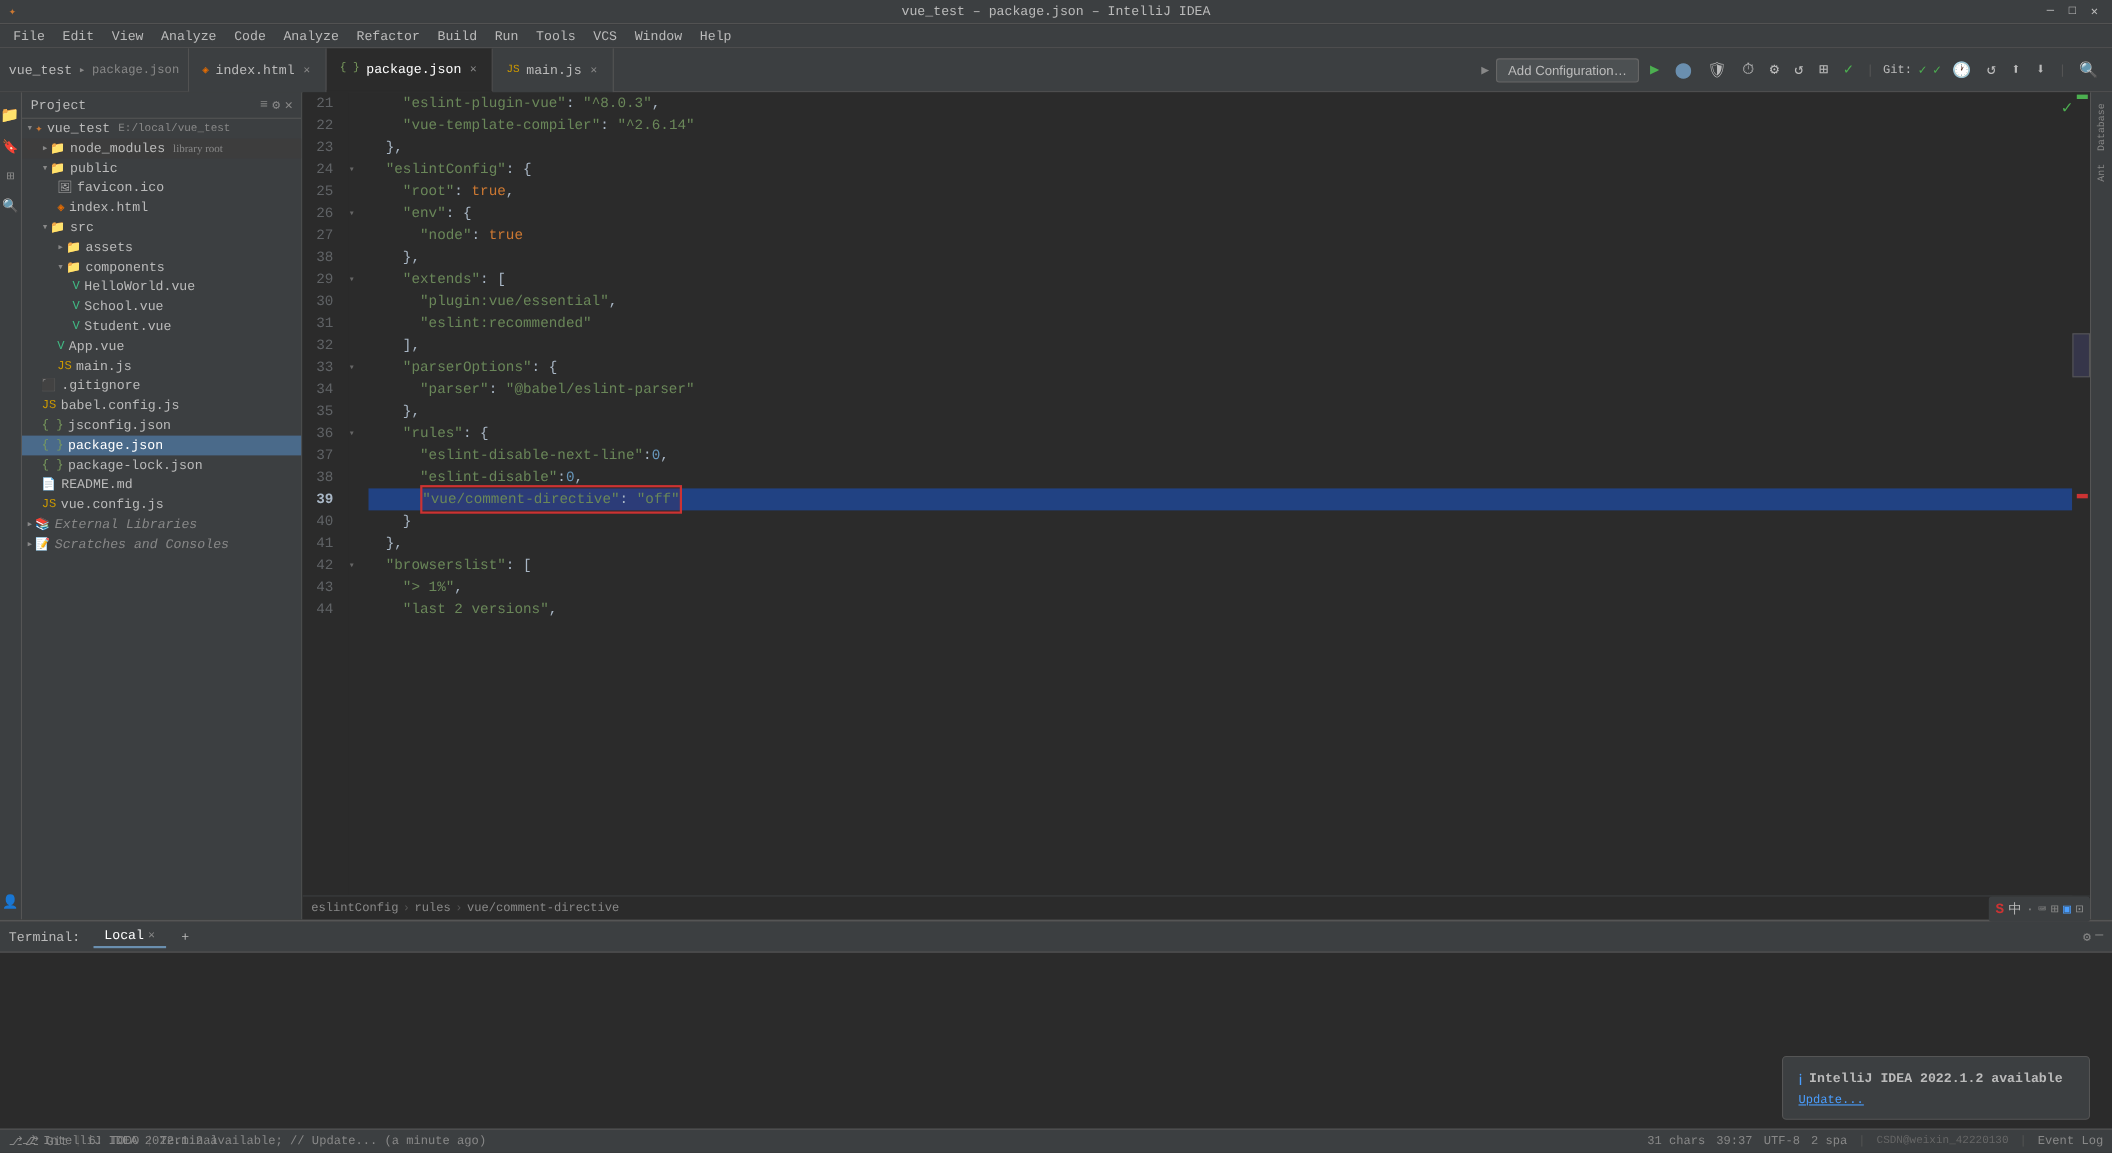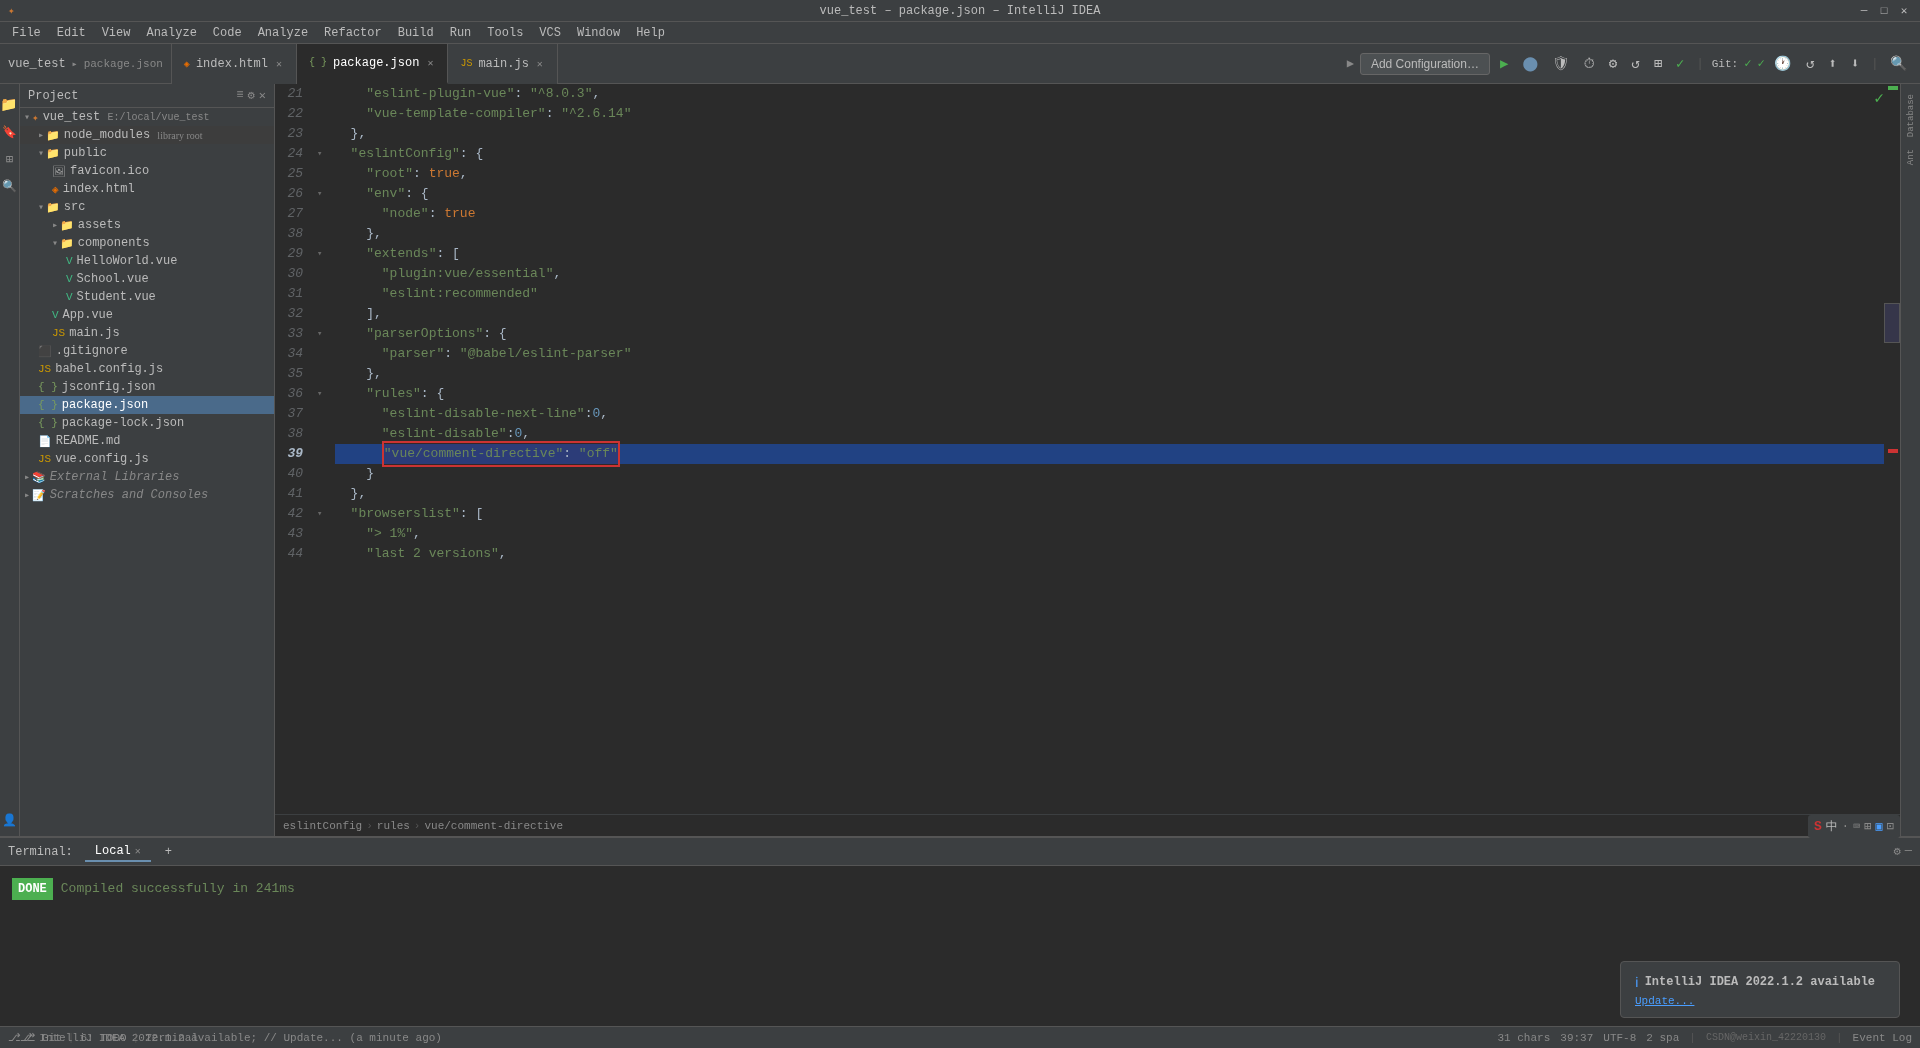--- a/index.html
+++ b/index.html
@@ -214,21 +214,20 @@
       width: 42px;
       background: #2b2b2b;
       color: #606366;
       text-align: right;
       padding-right: 8px;
       padding-top: 0;
       user-select: none;
       flex-shrink: 0;
       font-size: 13px;
       line-height: 20px;
-      font-style: italic;
     }
     .line-num {
       height: 20px;
       display: flex;
       align-items: center;
       justify-content: flex-end;
       padding-right: 6px;
     }
     #code-content {
       flex: 1;
@@ -801,24 +800,20 @@
     </div>
     <div class="terminal-tab">
       <span>+</span>
     </div>
     <div style="margin-left:auto;display:flex;gap:4px;">
       <span style="color:#888;cursor:pointer;">⚙</span>
       <span style="color:#888;cursor:pointer;">─</span>
     </div>
   </div>
   <div id="terminal-content">
-    <div style="display:flex;align-items:center;margin-top:4px;">
-      <span class="t-done-badge">DONE</span>
-      <span class="t-success">Compiled successfully in 241ms</span>
-    </div>
   </div>
 </div>
 
 <div id="status-bar" style="height:22px;background:#3c3f41;border-top:1px solid #555;display:flex;align-items:center;padding:0 8px;font-size:11px;color:#888;gap:6px;position:absolute;bottom:0;left:0;right:0;z-index:10;">
   <span style="display:flex;align-items:center;gap:2px;">
     <span>⎇</span>
     <span>⎇ Git</span>
   </span>
   <span style="color:#555;">|</span>
   <span>

